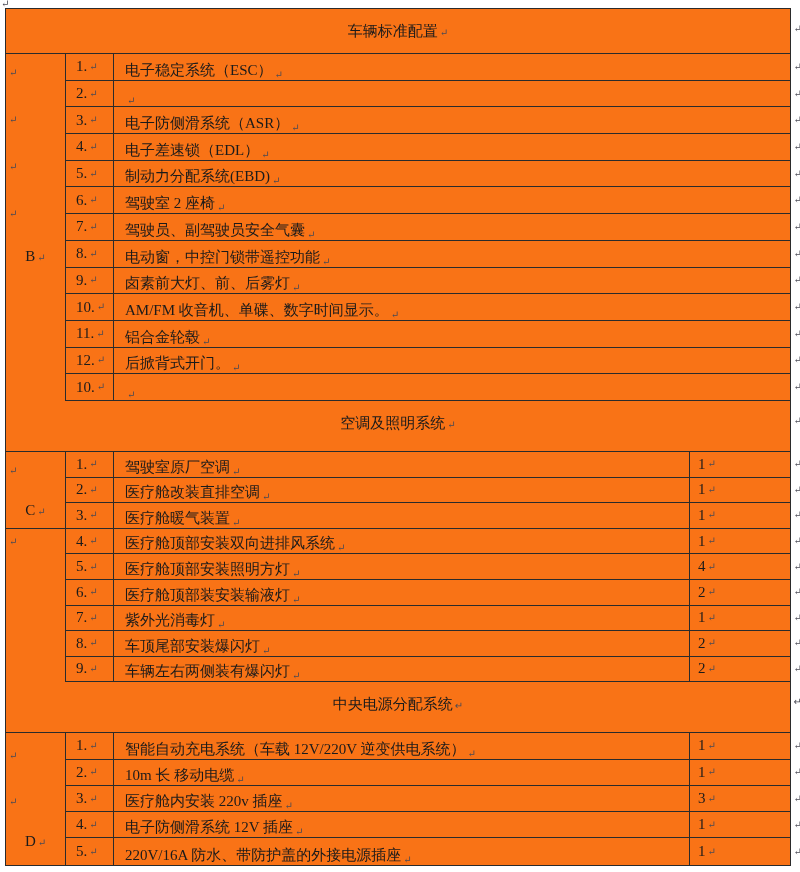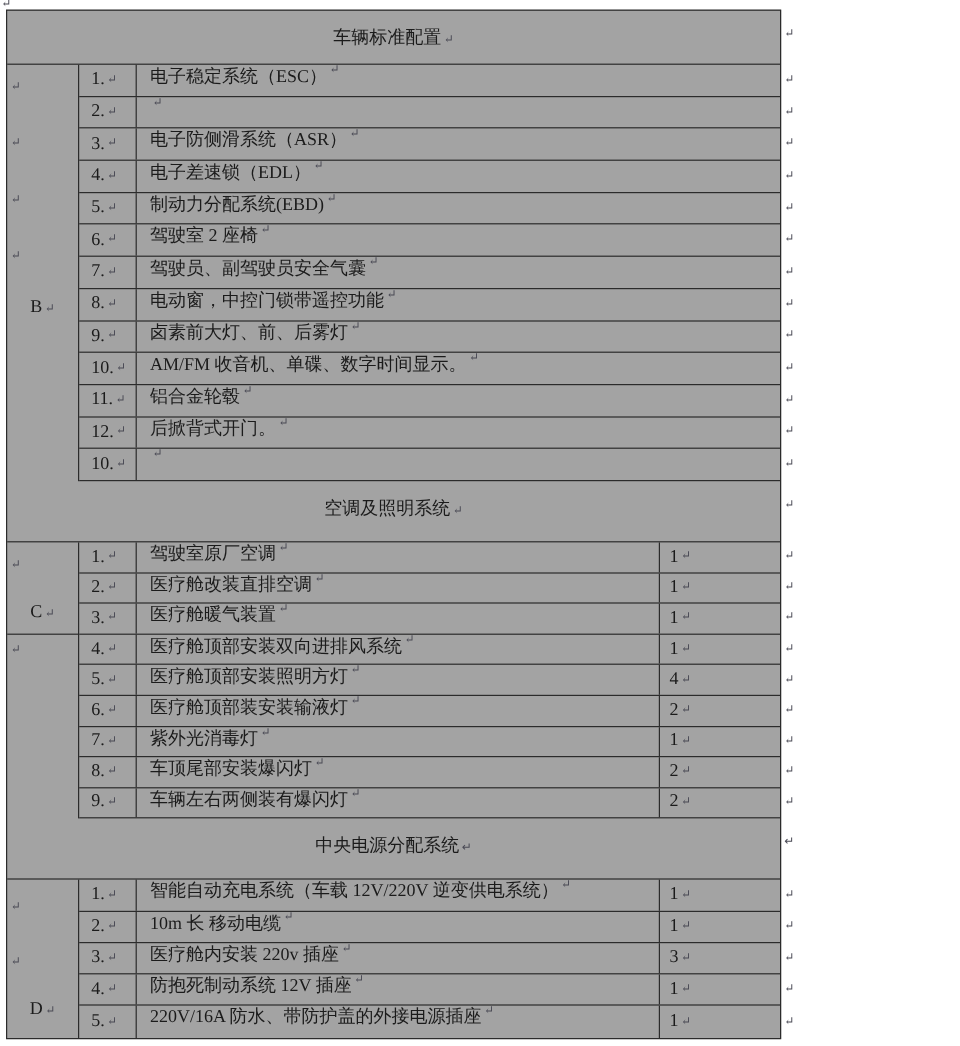--- a/index.html
+++ b/index.html
@@ -5,22 +5,22 @@
   * { margin:0; padding:0; box-sizing:border-box; }
   html,body { background:#ffffff; }
   body {
     width:800px; height:872px; position:relative; overflow:hidden;
     font-family:"Liberation Serif","DejaVu Serif",serif;
     color:var(--text,#1b1b1b);
   }
   .corner-mark { position:absolute; left:1px; top:-2px; font-size:10px; color:var(--mark,#4a4a55); }
 
   .doc-table {
-    position:absolute; left:5px; top:8px; width:646px;
-    border:1px solid var(--border,#2b2b2b); background:#a3a3a3;
+    position:absolute; left:5px; top:8px; width:786px;
+    border:1px solid var(--border,#2b2b2b); background:#f97316;
   }
 
   .sec-header {
     position:relative; width:100%; text-align:center; font-size:15px;
     border-bottom:1px solid var(--border,#2b2b2b);
   }
   .h0 { height:45px; } .h1 { height:51px; } .h2 { height:51px;font-family:Liberation Serif, serif; }
   .sec-header .title-line { padding-top:13px; white-space:nowrap; }
 
   .section { display:flex; width:100%; }
@@ -31,21 +31,21 @@
   .label-letter { position:absolute; left:0; width:100%; text-align:center; font-size:15px; line-height:1.1; white-space:nowrap; }
 
   .rows { flex:1; display:flex; flex-direction:column; }
   .row { position:relative; display:flex; align-items:stretch; border-bottom:1px solid var(--border,#2b2b2b); font-size:15px; }
   .sec-b .row { height:26.7px; }
   .sec-c .row { height:25.6px; }
   .sec-d .row { height:26.3px; }
   .sec-d .row:last-child { border-bottom:none; }
 
   .cell-no  { width:48px; border-right:1px solid var(--border,#2b2b2b); padding-left:10px; display:flex; align-items:center; white-space:nowrap; }
-  .cell-desc{ flex:1; padding-left:11px; display:flex; align-items:flex-start; white-space:nowrap; overflow:hidden; }
+  .cell-desc{ flex:1; padding-left:11px; display:flex; align-items:flex-end; white-space:nowrap; overflow:hidden; }
   .cell-qty { width:101px; border-left:1px solid var(--border,#2b2b2b); padding-left:8px; display:flex; align-items:center; white-space:nowrap; }
 
   .pmark { font-size:10px; line-height:1; color:var(--mark,#4a4a55); margin-left:2px; }
   .row-end { position:absolute; right:-12px; top:50%; transform:translateY(-50%); font-size:10px; line-height:1; color:var(--mark,#4a4a55); }
   .sec-header .row-end { top:20px; }
 </style>
 </head>
 <body style="--border: #2b2b2b; --text: #1b1b1b; --mark: #4a4a55; background: rgb(255, 255, 255);">
 
 <span class="corner-mark pm">↵</span>
@@ -424,21 +424,21 @@
             <span class="pmark">↵</span>
           </div>
           <span class="row-end">↵</span>
         </div>
         <div class="row">
           <div class="cell-no">
             <span>4.</span>
             <span class="pmark">↵</span>
           </div>
           <div class="cell-desc">
-            <span>防抱死制动系统 12V 插座</span>
+            <span>电子防侧滑系统 12V 插座</span>
             <span class="pmark">↵</span>
           </div>
           <div class="cell-qty">
             <span>1</span>
             <span class="pmark">↵</span>
           </div>
           <span class="row-end">↵</span>
         </div>
         <div class="row">
           <div class="cell-no">

